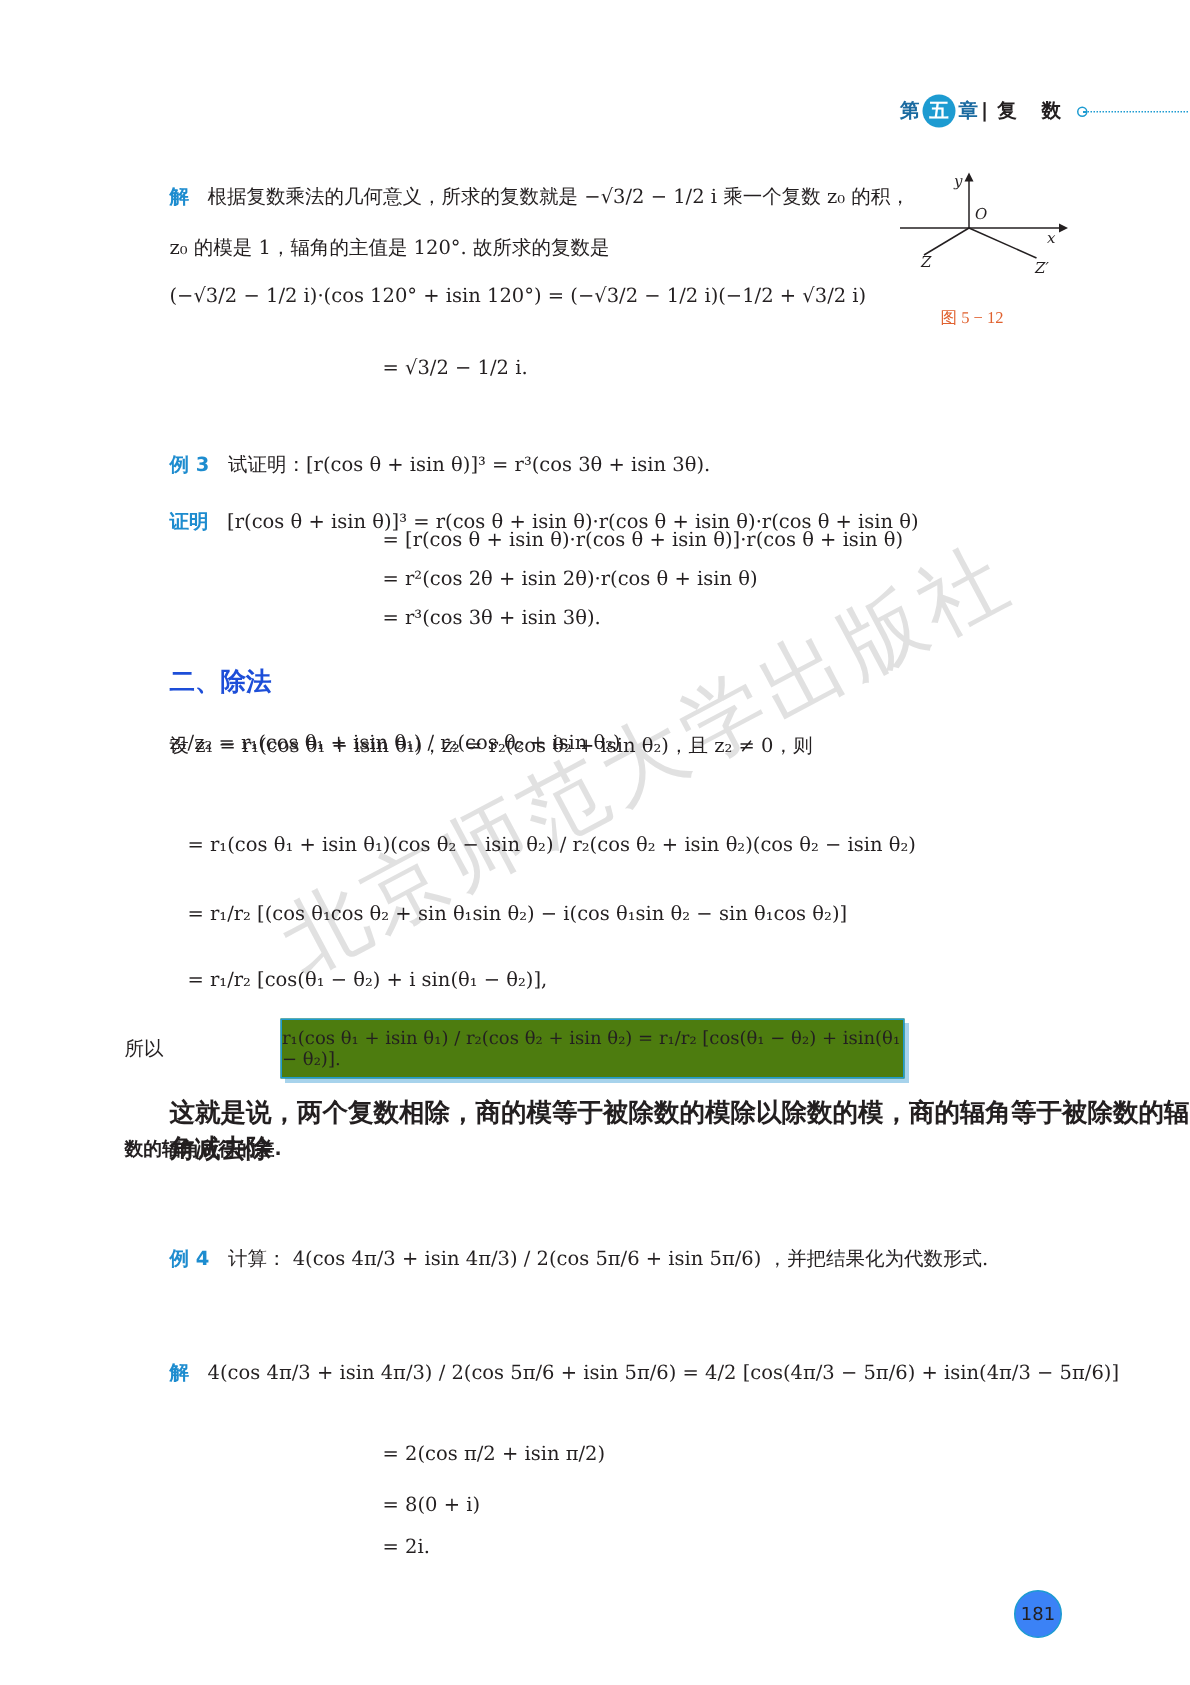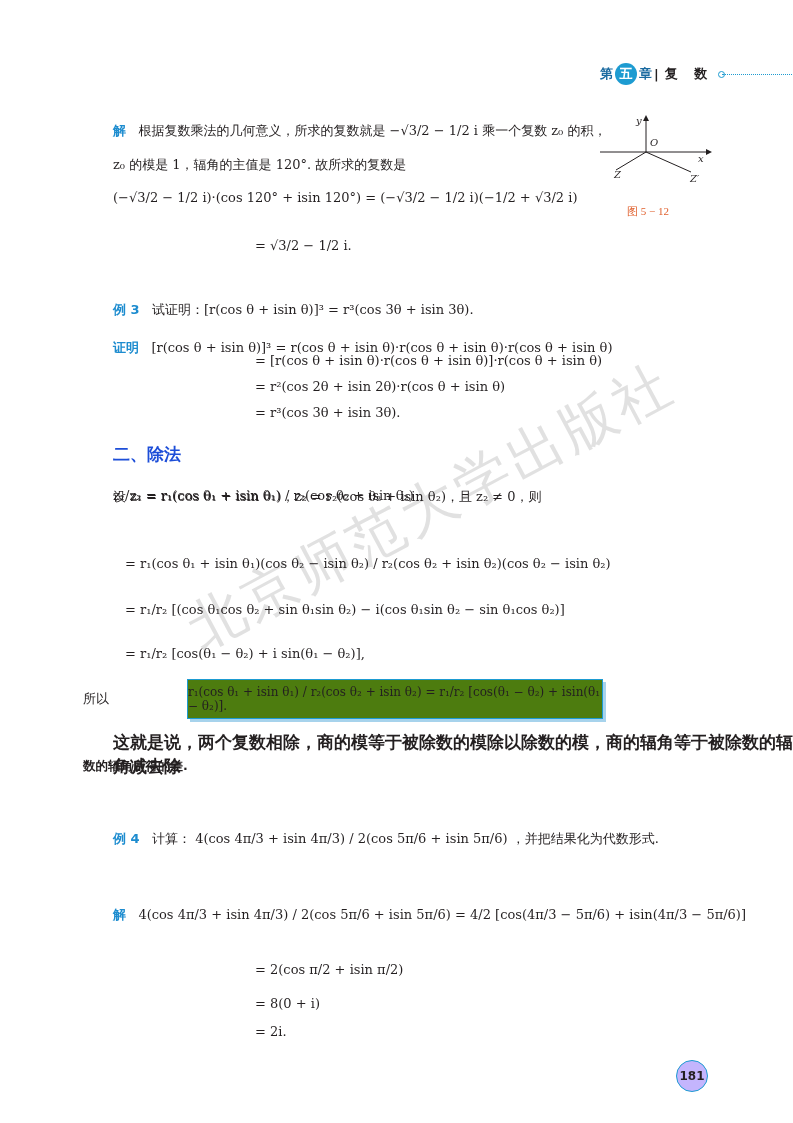--- a/index.html
+++ b/index.html
@@ -12,21 +12,21 @@
   .chapter-num { width: 22px; height: 22px; border-radius: 50%; background: #1d9bd1; color: #fff; display: inline-flex; align-items: center; justify-content: center; font-size: 13px; }
   .chapter-title { color: #231f20; margin-left: 4px; letter-spacing: 6px; }
   .header-line { left: 722px; top: 74px; width: 70px; border-top: 1px dotted #1d9bd1; }
   .header-dot { left: 718px; top: 71px; width: 5px; height: 5px; border-radius: 50%; border: 1px solid #1d9bd1; background: #fff; }
   .label-blue { color: #1d8ccf; font-family: "DejaVu Sans", sans-serif; font-weight: bold; }
   .line { white-space: nowrap; font-size: 13px; }
   .section-title { left: 113px; top: 443px; font-family: "DejaVu Sans", sans-serif; font-weight: bold; font-size: 17px; color: #1d4ed8; }
   .boxed { left: 187px; top: 679px; width: 414px; height: 38px; border: 1.5px solid #1d9bd1; box-shadow: 3px 3px 0 #a7d3ec; display: flex; align-items: center; justify-content: flex-start; font-size: 12px; background: #4d7c0f; }
   .watermark { left: 175px; top: 600px; font-size: 56px; color: rgba(120,120,120,0.22); transform: rotate(-28deg); transform-origin: left top; font-family: "DejaVu Sans", sans-serif; white-space: nowrap; letter-spacing: 4px; }
   .fig-caption { left: 627px; top: 204px; color: #e0612f; font-family: Liberation Serif, serif; font-size: 11px; }
-  .page-num { left: 676px; top: 1060px; width: 30px; height: 30px; border-radius: 50%; border: 1.5px solid #1d9bd1; display: flex; align-items: center; justify-content: center; font-family: "DejaVu Sans", sans-serif; font-weight: bold; font-size: 12px; background: #c4b5fd; }
+  .page-num { left: 676px; top: 1060px; width: 30px; height: 30px; border-radius: 50%; border: 1.5px solid #1d9bd1; display: flex; align-items: center; justify-content: center; font-family: "DejaVu Sans", sans-serif; font-weight: normal; font-size: 12px; background: #3b82f6; }
   .para { font-size: 13px; line-height: 24px; }
   .bold { font-weight: bold; font-family: "DejaVu Sans", sans-serif; }
 </style>
 </head>
 <body>
 
 <div class="abs header-chapter">
   <span>第</span>
   <span class="chapter-num">五</span>
   <span>章</span>

